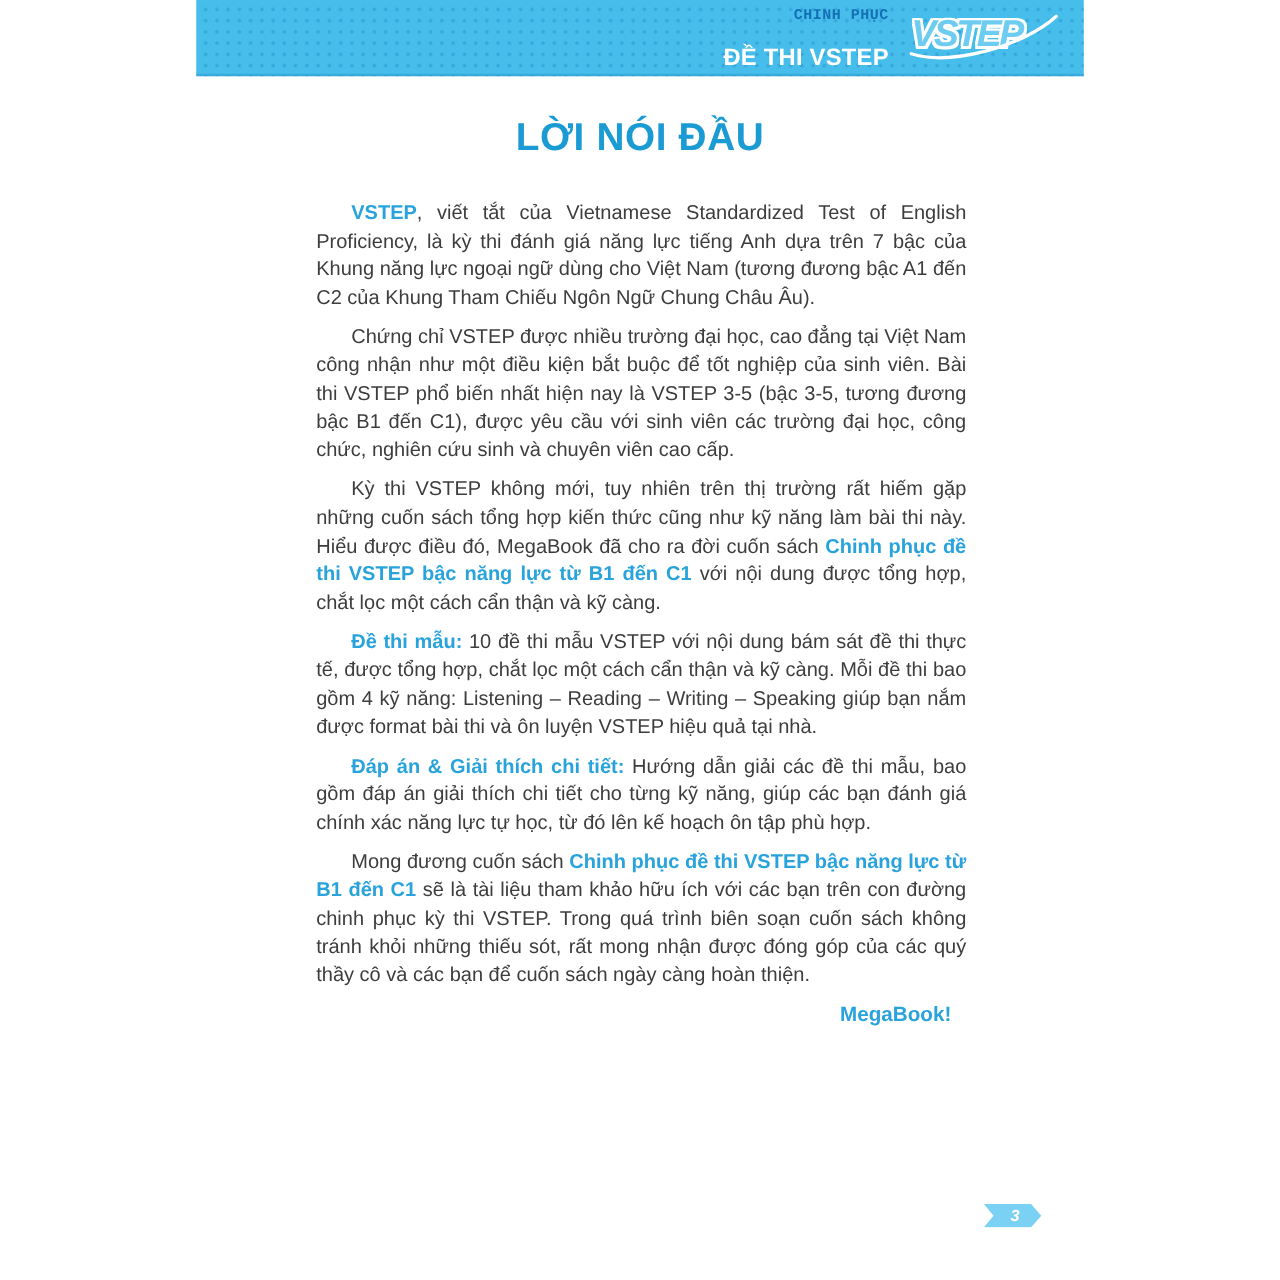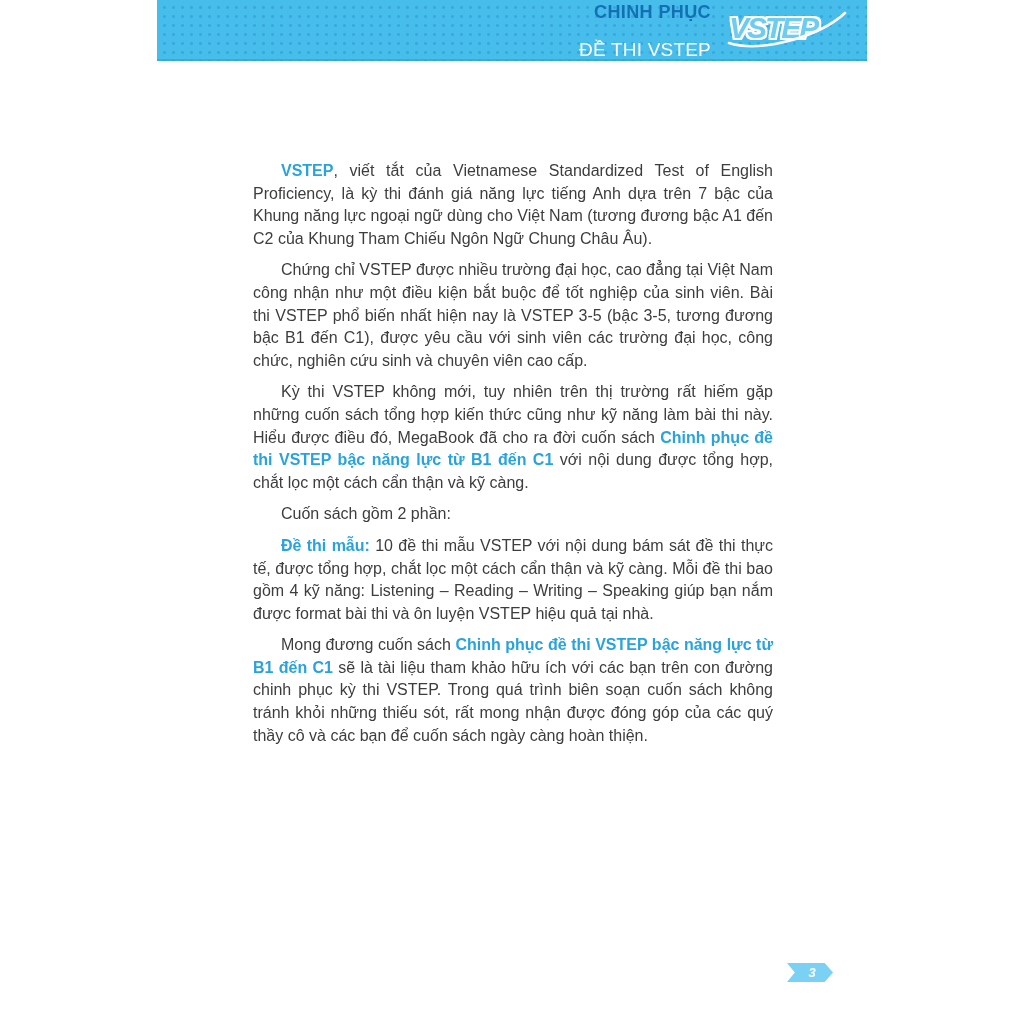--- a/index.html
+++ b/index.html
@@ -25,25 +25,26 @@
     position:absolute;left:157px;top:0;width:710px;height:61px;
     background-color:var(--banner-bg);
     background-image:radial-gradient(circle,var(--banner-dot) 1.3px,transparent 1.6px);
     background-size:9px 9px;background-position:3px 3px;
     display:flex;align-items:center;justify-content:flex-end;
     padding:4px 16px 6px 0;gap:12px;
     border-bottom:2px solid rgba(30,140,195,.35);
   }
   .taglines{text-align:right;line-height:1.05;margin-top:6px;}
   .tag-top{
-    font-size:18px;font-weight:bold;color:var(--tagline-dark);
+    font-size:12px;font-weight:bold;color:var(--tagline-dark);
     letter-spacing:.4px;
+    font-family:Liberation Mono, monospace;
   }
   .tag-bottom{
-    font-size:19px;font-weight:normal;color:#ffffff;letter-spacing:.2px;margin-top:18px;
+    font-size:19px;font-weight:bold;color:#ffffff;letter-spacing:.2px;margin-top:18px;
   }
   .logo{position:relative;width:128px;height:52px;flex:0 0 auto;}
   .logo-text{
     position:absolute;left:6px;top:8px;
     font-size:30px;font-weight:900;font-style:italic;letter-spacing:-2px;
     color:var(--logo-fill);
     text-shadow:
       -2px -2px 0 #fff, 2px -2px 0 #fff, -2px 2px 0 #fff, 2px 2px 0 #fff,
       -2px 0 0 #fff, 2px 0 0 #fff, 0 -2px 0 #fff, 0 2px 0 #fff;
   }
@@ -94,36 +95,38 @@
       <div class="tag-bottom">ĐỀ THI VSTEP</div>
     </div>
     <div class="logo">
       <span class="logo-text">VSTEP</span>
       <svg class="logo-swoosh" width="128" height="52" viewBox="0 0 128 52">
         <path d="M6 40 C 38 50, 96 34, 122 10" fill="none" stroke="#ffffff" stroke-width="2.6" stroke-linecap="round"></path>
       </svg>
     </div>
   </header>
 
+  <h1 class="title">LỜI NÓI ĐẦU</h1>
 
   <main class="content">
 
     <p><span class="accent">VSTEP</span><span>, viết tắt của Vietnamese Standardized Test of English Proficiency, là kỳ thi đánh giá năng lực tiếng Anh dựa trên 7 bậc của Khung năng lực ngoại ngữ dùng cho Việt Nam (tương đương bậc A1 đến C2 của Khung Tham Chiếu Ngôn Ngữ Chung Châu Âu).</span></p>
 
     <p>Chứng chỉ VSTEP được nhiều trường đại học, cao đẳng tại Việt Nam công nhận như một điều kiện bắt buộc để tốt nghiệp của sinh viên. Bài thi VSTEP phổ biến nhất hiện nay là VSTEP 3-5 (bậc 3-5, tương đương bậc B1 đến C1), được yêu cầu với sinh viên các trường đại học, công chức, nghiên cứu sinh và chuyên viên cao cấp.</p>
 
     <p><span>Kỳ thi VSTEP không mới, tuy nhiên trên thị trường rất hiếm gặp những cuốn sách tổng hợp kiến thức cũng như kỹ năng làm bài thi này. Hiểu được điều đó, MegaBook đã cho ra đời cuốn sách </span><span class="accent">Chinh phục đề thi VSTEP bậc năng lực từ B1 đến C1</span><span> với nội dung được tổng hợp, chắt lọc một cách cẩn thận và kỹ càng.</span></p>
 
-    <p>Cuốn sách gồm 2 phần:</p>
 
     <p><span class="accent">Đề thi mẫu:</span><span> 10 đề thi mẫu VSTEP với nội dung bám sát đề thi thực tế, được tổng hợp, chắt lọc một cách cẩn thận và kỹ càng. Mỗi đề thi bao gồm 4 kỹ năng: Listening – Reading – Writing – Speaking giúp bạn nắm được format bài thi và ôn luyện VSTEP hiệu quả tại nhà.</span></p>
 
+    <p><span class="accent">Đáp án &amp; Giải thích chi tiết:</span><span> Hướng dẫn giải các đề thi mẫu, bao gồm đáp án giải thích chi tiết cho từng kỹ năng, giúp các bạn đánh giá chính xác năng lực tự học, từ đó lên kế hoạch ôn tập phù hợp.</span></p>
 
     <p><span>Mong đương cuốn sách </span><span class="accent">Chinh phục đề thi VSTEP bậc năng lực từ B1 đến C1</span><span> sẽ là tài liệu tham khảo hữu ích với các bạn trên con đường chinh phục kỳ thi VSTEP. Trong quá trình biên soạn cuốn sách không tránh khỏi những thiếu sót, rất mong nhận được đóng góp của các quý thầy cô và các bạn để cuốn sách ngày càng hoàn thiện.</span></p>
 
+    <p class="signature">MegaBook!</p>
 
   </main>
 
   <div class="page-badge">
     <span>3</span>
   </div>
 
 </div>
 
 </body></html>

